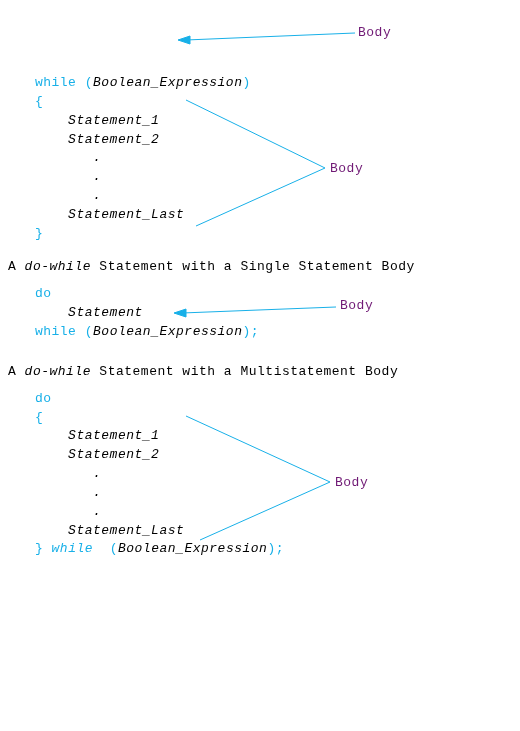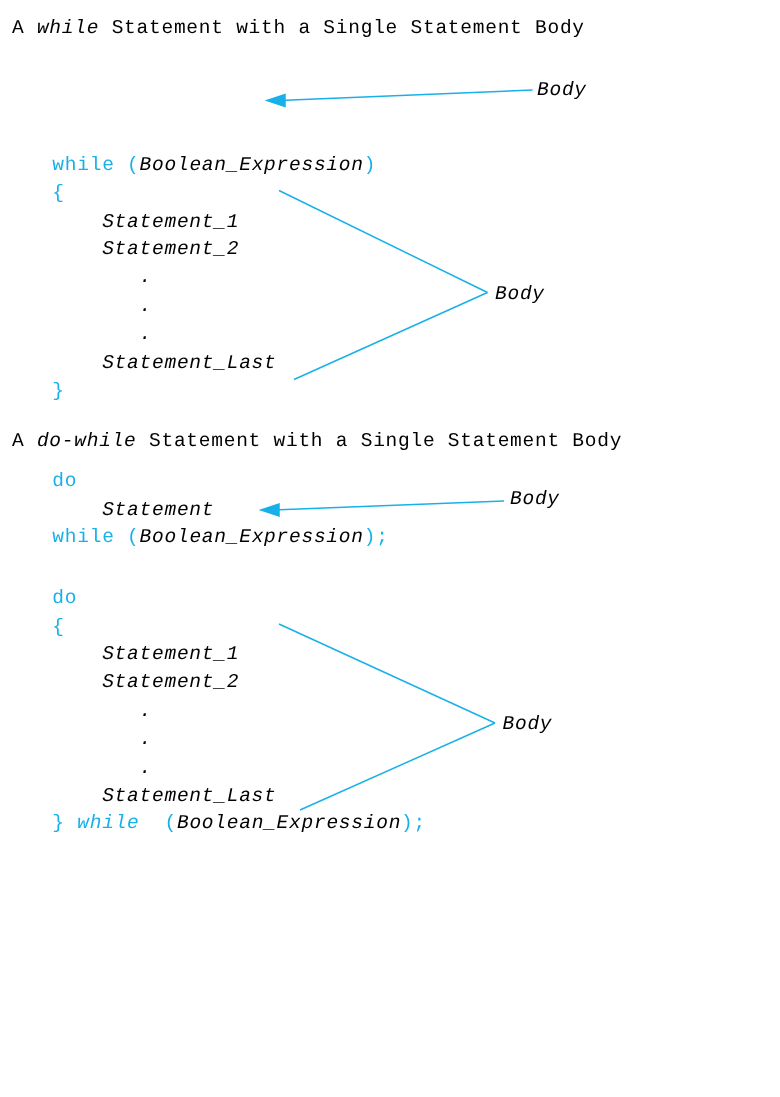--- a/index.html
+++ b/index.html
@@ -11,34 +11,31 @@
     line-height:1.45;
     letter-spacing:0.5px;
     color:#000;
   }
   .page{padding:6px 4px 6px 4px}
   .hdr{margin:4px 0 8px 4px}
   .code{margin:4px 0 16px 6px;position:relative}
   pre{margin:0;font-family:inherit}
   .kw{color:#18b0e8}        
   .it{font-style:italic}
-  .an{color:#000000;font-style:italic;font-family:inherit}
+  .an{color:#701a75;font-family:inherit}
   .ann{position:absolute;white-space:nowrap;font-family:inherit}
   svg.ov{position:absolute;left:0;top:0;overflow:visible;pointer-events:none}
   svg.ov line, svg.ov polygon{stroke:#18b0e8;fill:#18b0e8}
   svg.ov line{stroke-width:1}
 </style>
 </head>
 <body>
 
 <div class="page">
 
-  <div class="hdr">
-    <span>A </span><span class="it">while</span><span> Statement with a Single Statement Body</span>
-  </div>
   <div class="code" style="height:48px">
     <span class="ann an" style="left:348px;top:14px">Body</span>
     <svg class="ov" width="500" height="48">
       <line x1="345" y1="23" x2="176" y2="30"></line>
       <polygon points="168,30 180,26 180,34"></polygon>
     </svg>
   </div>
 
   <div class="code" style="height:168px">
 <pre>   <span class="kw">while</span> <span class="kw">(</span><span class="it">Boolean_Expression</span><span class="kw">)</span>
@@ -64,20 +61,23 @@
 <pre>   <span class="kw">do</span>
        <span class="it">Statement</span>
    <span class="kw">while</span> <span class="kw">(</span><span class="it">Boolean_Expression</span><span class="kw">);</span></pre>
     <span class="ann an" style="left:330px;top:12px">Body</span>
     <svg class="ov" width="500" height="62">
       <line x1="326" y1="22" x2="172" y2="28"></line>
       <polygon points="164,28 176,24 176,32"></polygon>
     </svg>
   </div>
 
+  <div class="hdr">
+    <span>A </span><span class="it">do-while</span><span> Statement with a Multistatement Body</span>
+  </div>
   <div class="code" style="height:172px">
 <pre>   <span class="kw">do</span>
    <span class="kw">{</span>
        <span class="it">Statement_1</span>
        <span class="it">Statement_2</span>
           <span class="it">.</span>
           <span class="it">.</span>
           <span class="it">.</span>
        <span class="it">Statement_Last</span>
    <span class="kw">}</span> <span class="kw it">while</span>  <span class="kw">(</span><span class="it">Boolean_Expression</span><span class="kw">);</span></pre>

